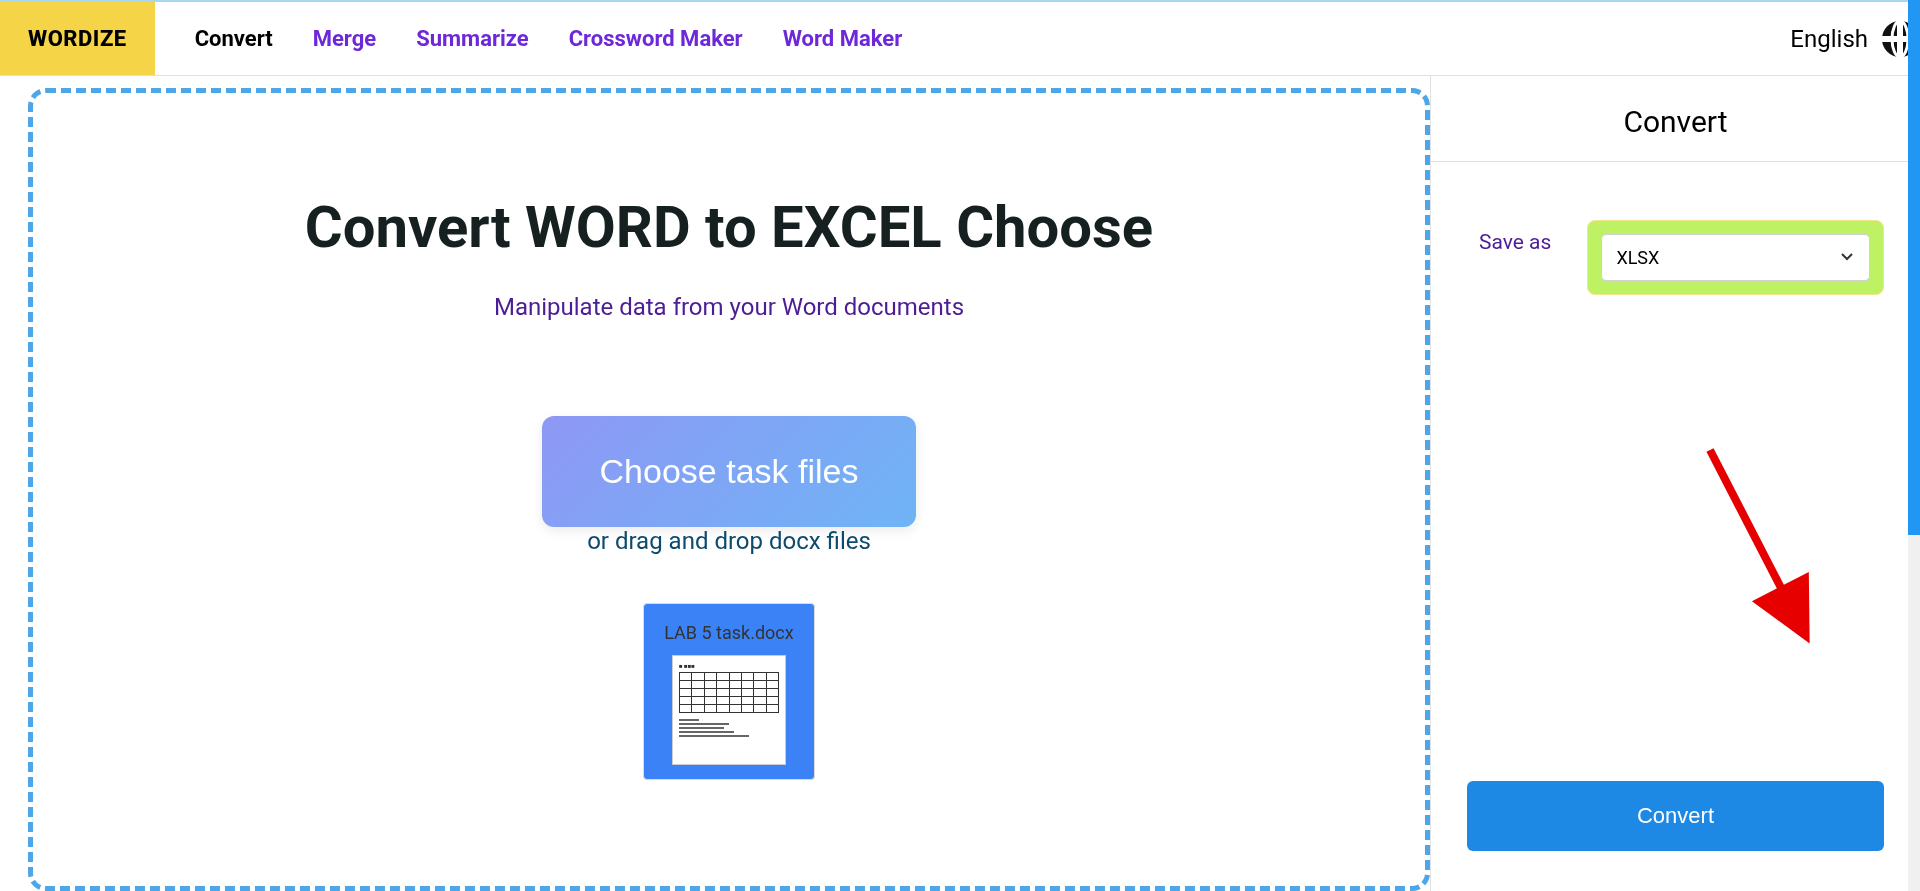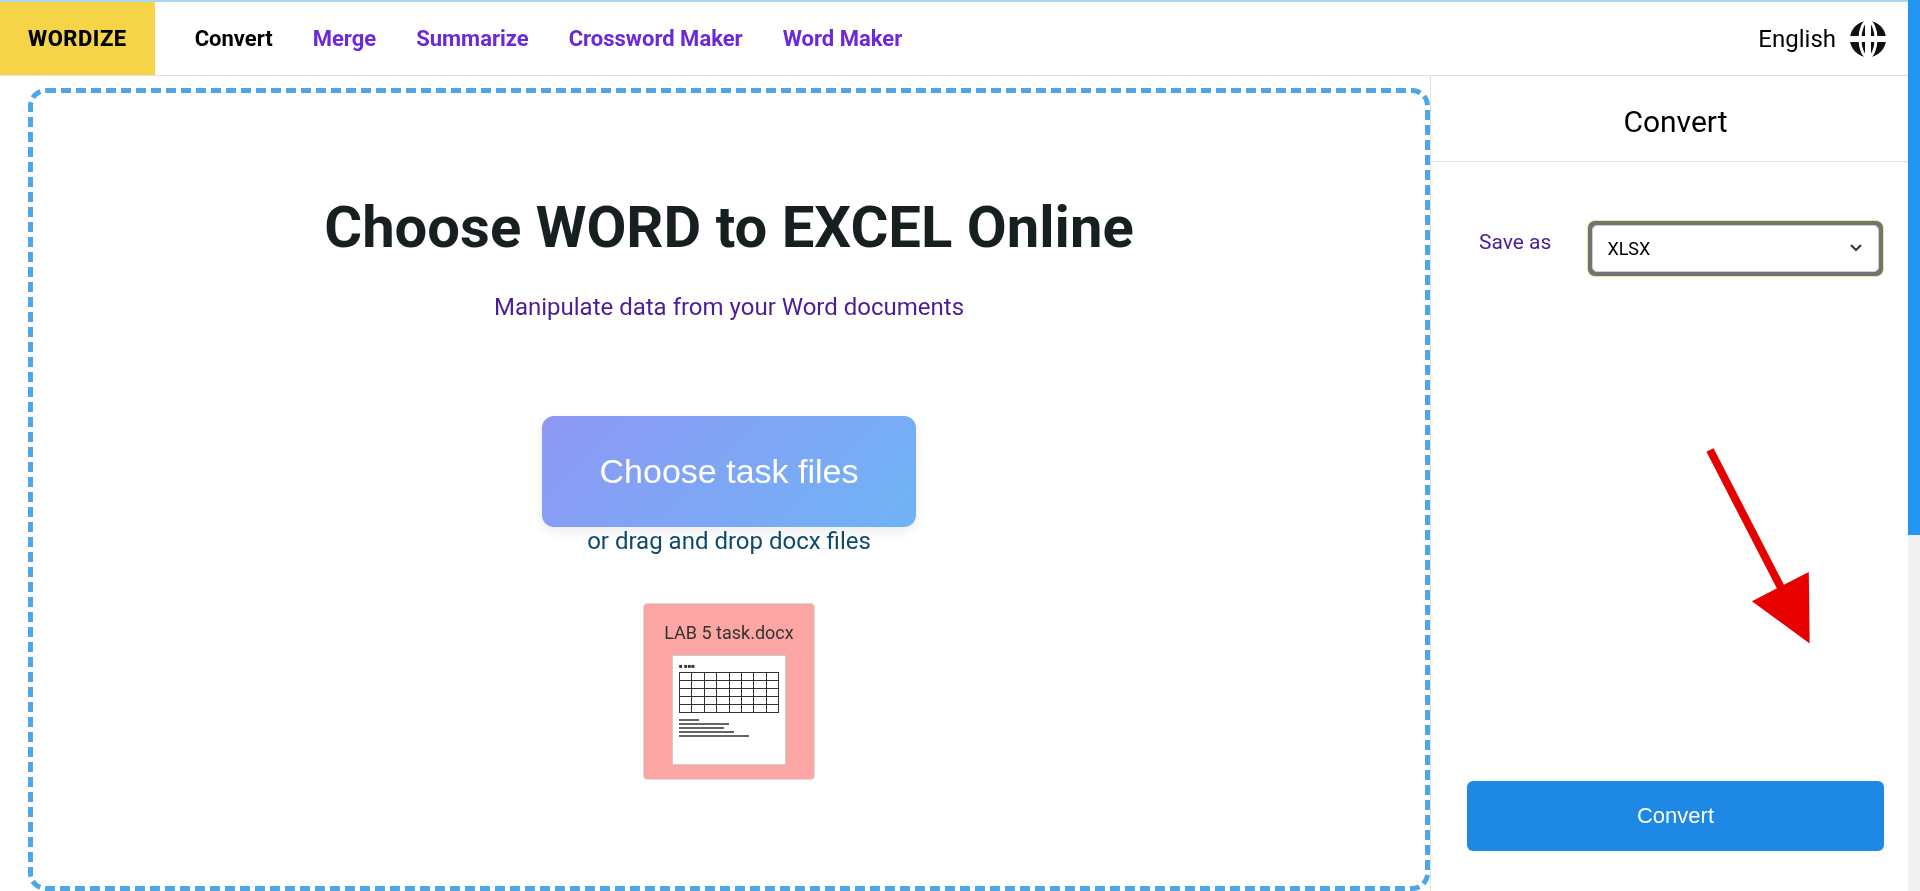--- a/index.html
+++ b/index.html
@@ -48,21 +48,20 @@
       cursor: pointer;
     }
     .nav-item.active {
       color: #000;
       font-weight: 700;
     }
     .lang-section {
       margin-left: auto;
       display: flex;
       align-items: center;
-      padding-right: 32px;
       gap: 12px;
       justify-content: center;
     }
     .lang-text {
       font-size: 24px;
       color: #000;
     }
     .globe-icon {
       width: 40px;
       height: 40px;
@@ -108,21 +107,21 @@
       padding: 36px 58px;
       cursor: pointer;
       box-shadow: 0 4px 12px rgba(0,0,0,0.08);
     }
     .drag-text {
       color: #0c4a6e;
       font-size: 24px;
     }
     .file-card {
       margin-top: 48px;
-      background: #fca5a5;
+      background: #3b82f6;
       border: 1px solid #dcdcdc;
       border-radius: 4px;
       padding: 18px 14px 14px 14px;
       width: 172px;
       display: flex;
       flex-direction: column;
       align-items: center;
     }
     .file-name {
       font-size: 18px;
@@ -181,24 +180,24 @@
       align-items: flex-start;
       gap: 36px;
     }
     .save-as-label {
       font-size: 21px;
       color: #4c1d95;
       margin-top: 10px;
     }
     .select-wrap {
       flex: 1;
-      background: #737373;
+      background: #bef264;
       border: 1px solid #f0e68c;
       border-radius: 8px;
-      padding: 4px;
+      padding: 13px;
     }
     .format-select {
       width: 100%;
       background: #fff;
       border: 1px solid #d0d0d0;
       border-radius: 5px;
       padding: 12px 14px;
       font-size: 18px;
       display: flex;
       justify-content: space-between;
@@ -273,21 +272,21 @@
         <rect x="17" y="0" width="6" height="40" fill="#fff"></rect>
         <ellipse cx="20" cy="20" rx="8" ry="18" fill="none" stroke="#fff" stroke-width="3"></ellipse>
       </svg>
     </span>
   </div>
 </div>
 
 <div class="main">
   <div class="drop-area-wrap">
     <div class="drop-area">
-      <h1 class="main-heading">Choose WORD to EXCEL Online</h1>
+      <h1 class="main-heading">Convert WORD to EXCEL Choose</h1>
       <p class="sub-heading">Manipulate data from your Word documents</p>
       <button class="choose-button">Choose task files</button>
       <p class="drag-text">or drag and drop docx files</p>
       <div class="file-card">
         <div class="file-name">LAB 5 task.docx</div>
         <div class="file-preview">
           <div class="preview-header">■ ■■■</div>
           <table class="preview-table">
             <tbody>
                 <tr>

